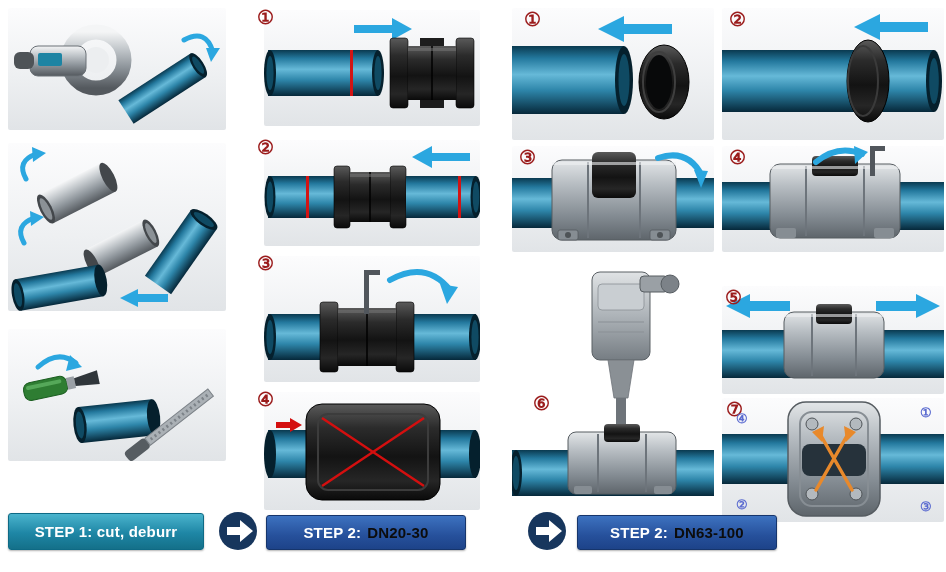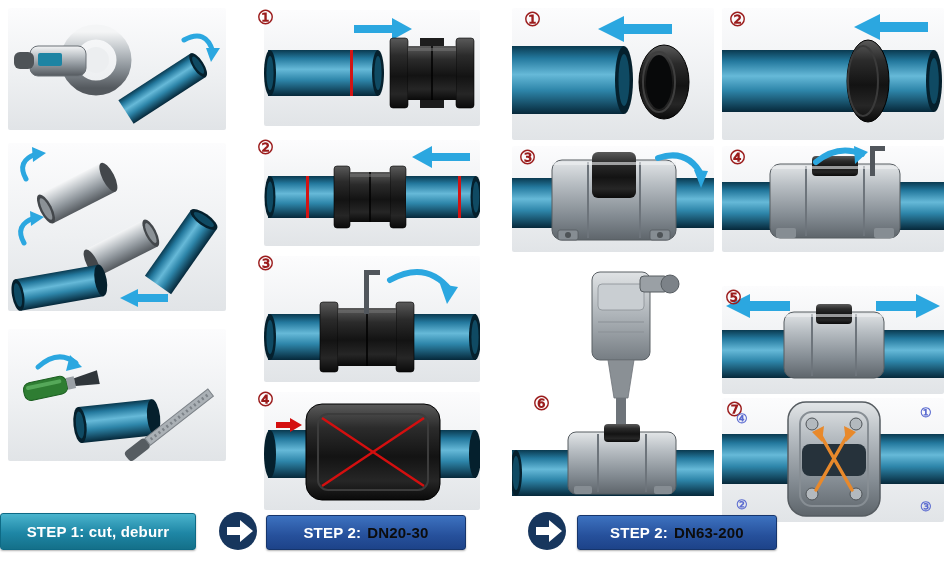--- a/index.html
+++ b/index.html
@@ -385,21 +385,21 @@
         <polygon points="122,28 134,34 124,44" fill="#e8892b"></polygon>
         <polygon points="102,28 90,34 100,44" fill="#e8892b"></polygon>
       </g>
     </svg>
     <span class="corner-num" style="left:14px;top:14px">④</span>
     <span class="corner-num" style="left:198px;top:8px">①</span>
     <span class="corner-num" style="left:14px;top:100px">②</span>
     <span class="corner-num" style="left:198px;top:102px">③</span>
   </div>
 
-  <div class="footer-btn btn-teal" style="left:0;top:513px;width:194px;height:35px">
+  <div class="footer-btn btn-teal" style="left:8px;top:513px;width:194px;height:35px">
     <span>STEP 1: cut, deburr</span>
   </div>
 
   <div class="flow-arrow" style="left:218px;top:511px">
     <svg viewBox="0 0 40 40">
       <circle cx="20" cy="20" r="19" fill="#17365d"></circle>
       <path d="M9 16 h13 v-7 l13 11 -13 11 v-7 H9 z" fill="#fff"></path>
     </svg>
   </div>
 
@@ -410,16 +410,16 @@
 
   <div class="flow-arrow" style="left:527px;top:511px">
     <svg viewBox="0 0 40 40">
       <circle cx="20" cy="20" r="19" fill="#17365d"></circle>
       <path d="M9 16 h13 v-7 l13 11 -13 11 v-7 H9 z" fill="#fff"></path>
     </svg>
   </div>
 
   <div class="footer-btn btn-blue" style="left:577px;top:515px;width:198px;height:33px">
     <span>STEP 2:</span>
-    <span class="range">DN63-200</span>
+    <span class="range">DN63-100</span>
   </div>
 
 </div>
 
 </body></html>

